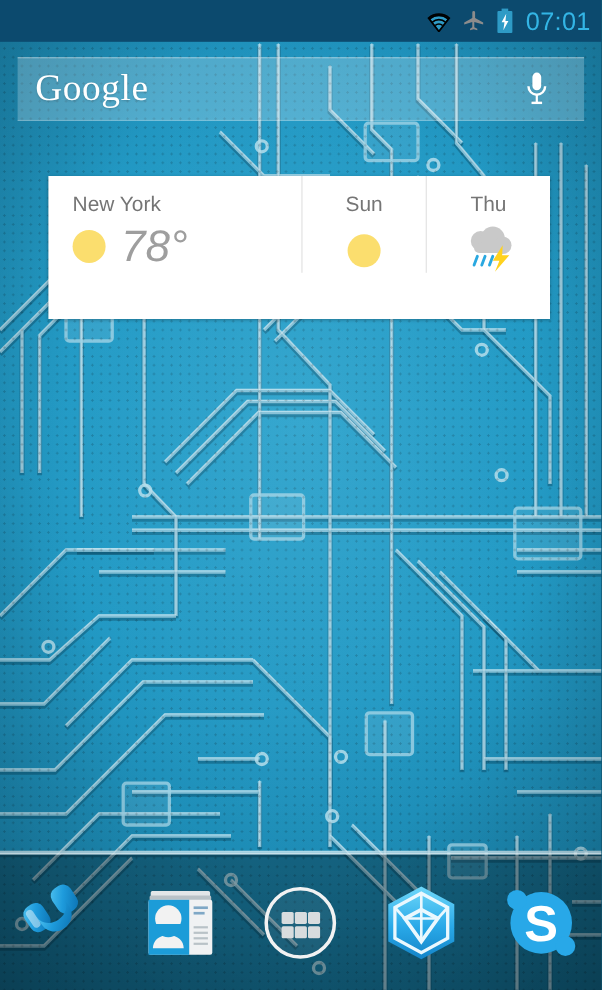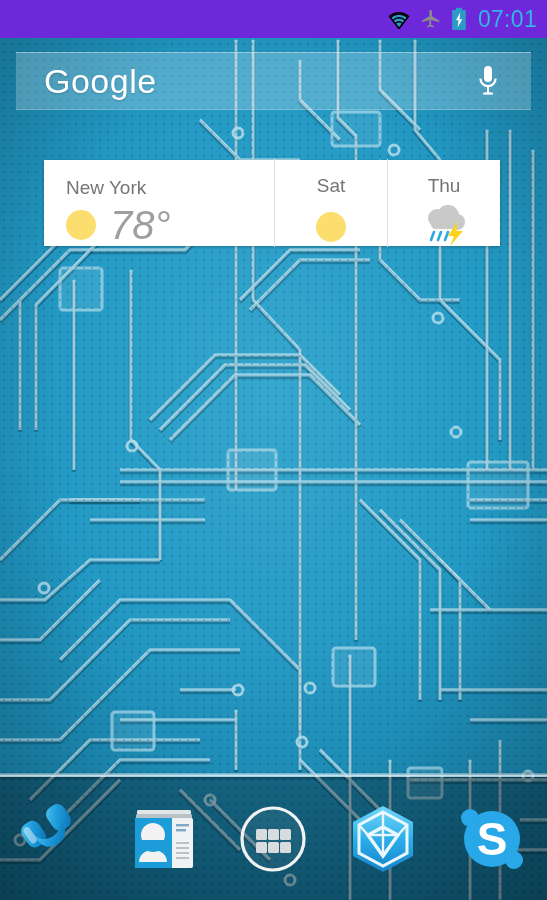--- a/index.html
+++ b/index.html
@@ -42,21 +42,21 @@
     inset: 0;
   }
   #circuit svg { display: block; }
 
   
   #status-bar {
     position: absolute;
     top: 0; left: 0;
     width: 547px;
     height: 38px;
-    background: #6d28d9;
+    background: #0c4a6e;
     display: flex;
     align-items: center;
     justify-content: flex-end;
     box-sizing: border-box;
     padding-right: 10px;
     z-index: 40;
   }
   .status-icon {
     margin-left: 9px;
     display: flex;
@@ -80,47 +80,47 @@
     background: rgba(255,255,255,0.22);
     border-top: 1px solid rgba(255,255,255,0.40);
     border-bottom: 1px solid rgba(255,255,255,0.22);
     box-sizing: border-box;
     display: flex;
     align-items: center;
     z-index: 20;
   }
   #google-logo {
     color: #ffffff;
-    font-family: Liberation Sans, sans-serif;
+    font-family: Liberation Serif, serif;
     font-size: 34px;
-    margin-left: 28px;
+    margin-left: 16px;
     text-shadow: 0 1px 2px rgba(0,0,0,0.18);
     letter-spacing: 0.5px;
   }
   #voice-search-button {
     margin-left: auto;
     margin-right: 26px;
     width: 34px;
     height: 40px;
     display: flex;
     align-items: center;
     justify-content: center;
   }
 
   
   #weather-widget {
     position: absolute;
     left: 44px;
     top: 160px;
     width: 456px;
-    height: 86px;
+    height: 130px;
     background: #ffffff;
     box-shadow: 0 1px 3px rgba(0,0,0,0.28);
     display: flex;
-    align-items: center;
+    align-items: flex-start;
     z-index: 20;
   }
   .weather-col {
     position: relative;
     display: flex;
     flex-direction: column;
     box-sizing: border-box;
   }
   #weather-today {
     flex: 0 0 230px;
@@ -362,21 +362,21 @@
 
     <div class="weather-col" id="weather-today">
       <div class="weather-label">New York</div>
       <div id="today-row">
         <span class="sun-icon"></span>
         <span id="today-temp">78°</span>
       </div>
     </div>
 
     <div class="weather-col weather-day">
-      <div class="weather-label">Sat</div>
+      <div class="weather-label">Sun</div>
       <div class="day-icon-wrap">
         <span class="sun-icon"></span>
       </div>
     </div>
 
     <div class="weather-col weather-day">
       <div class="weather-label">Thu</div>
       <div class="day-icon-wrap">
         <span>
           <svg width="50" height="44" viewBox="0 0 50 44">

